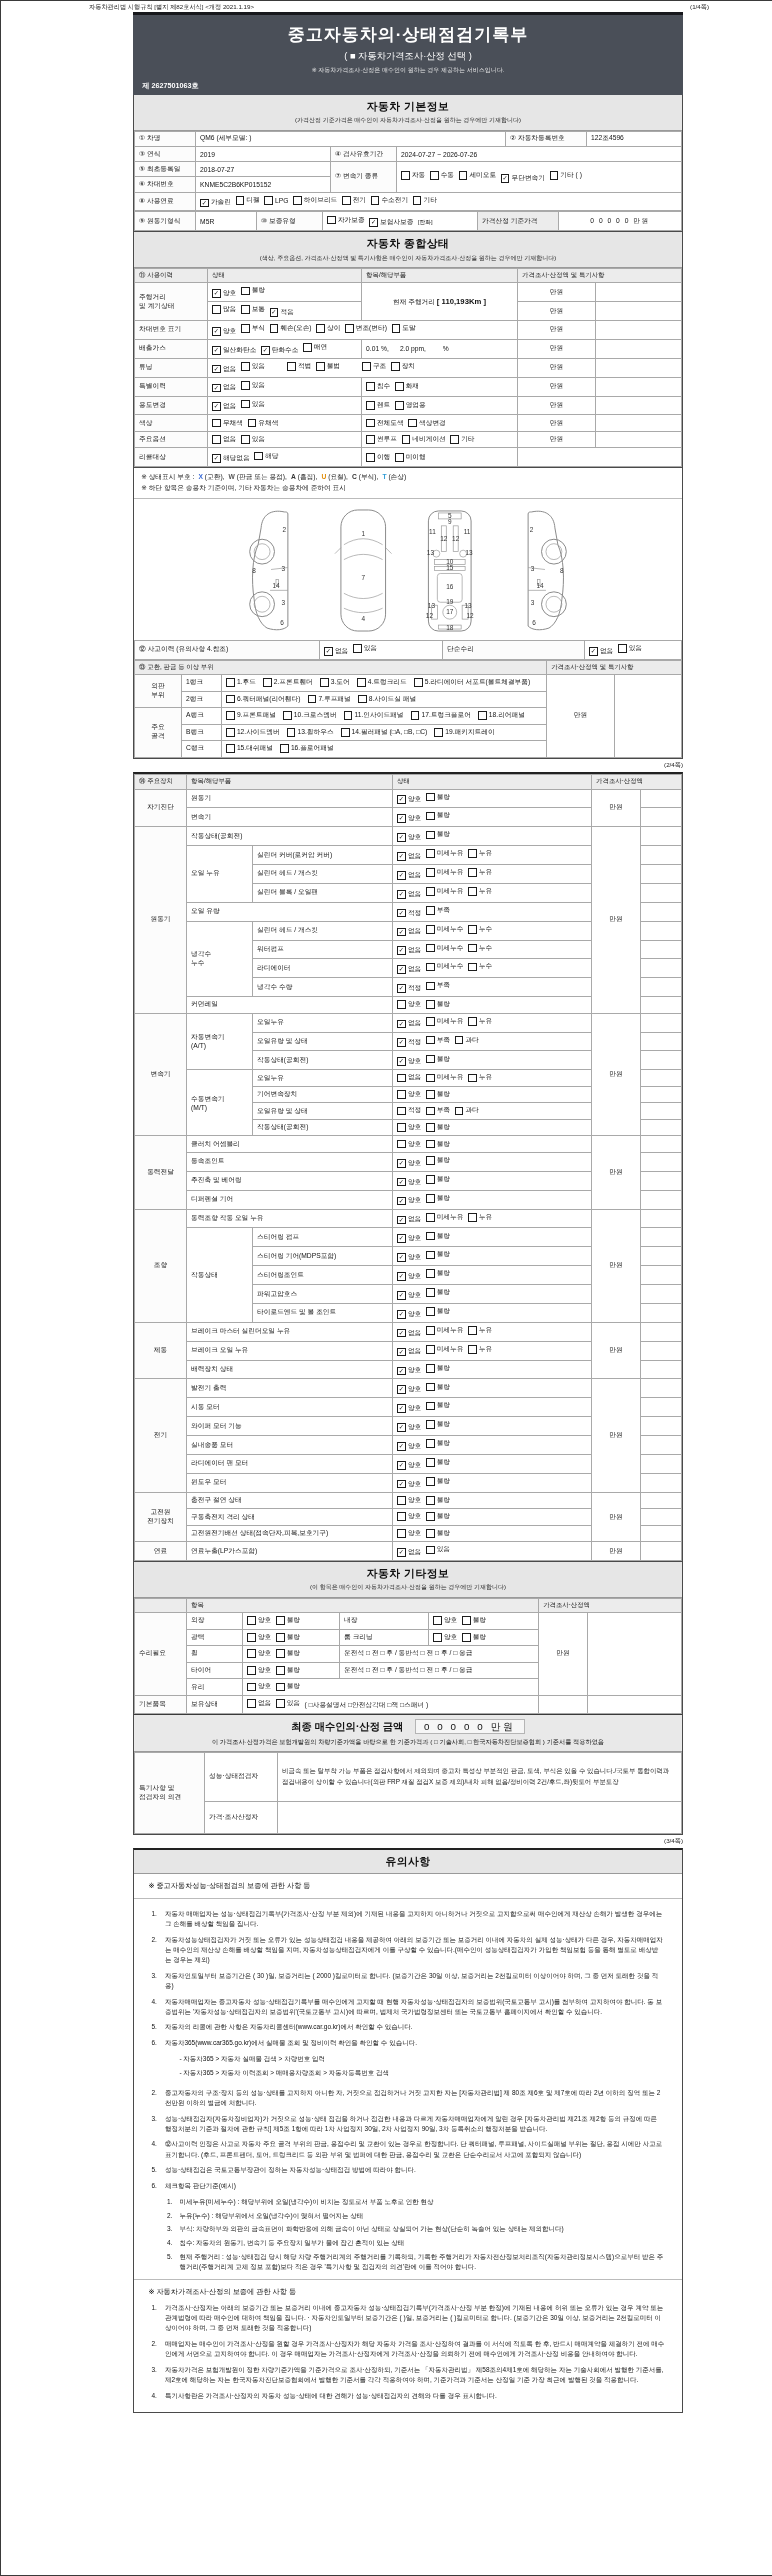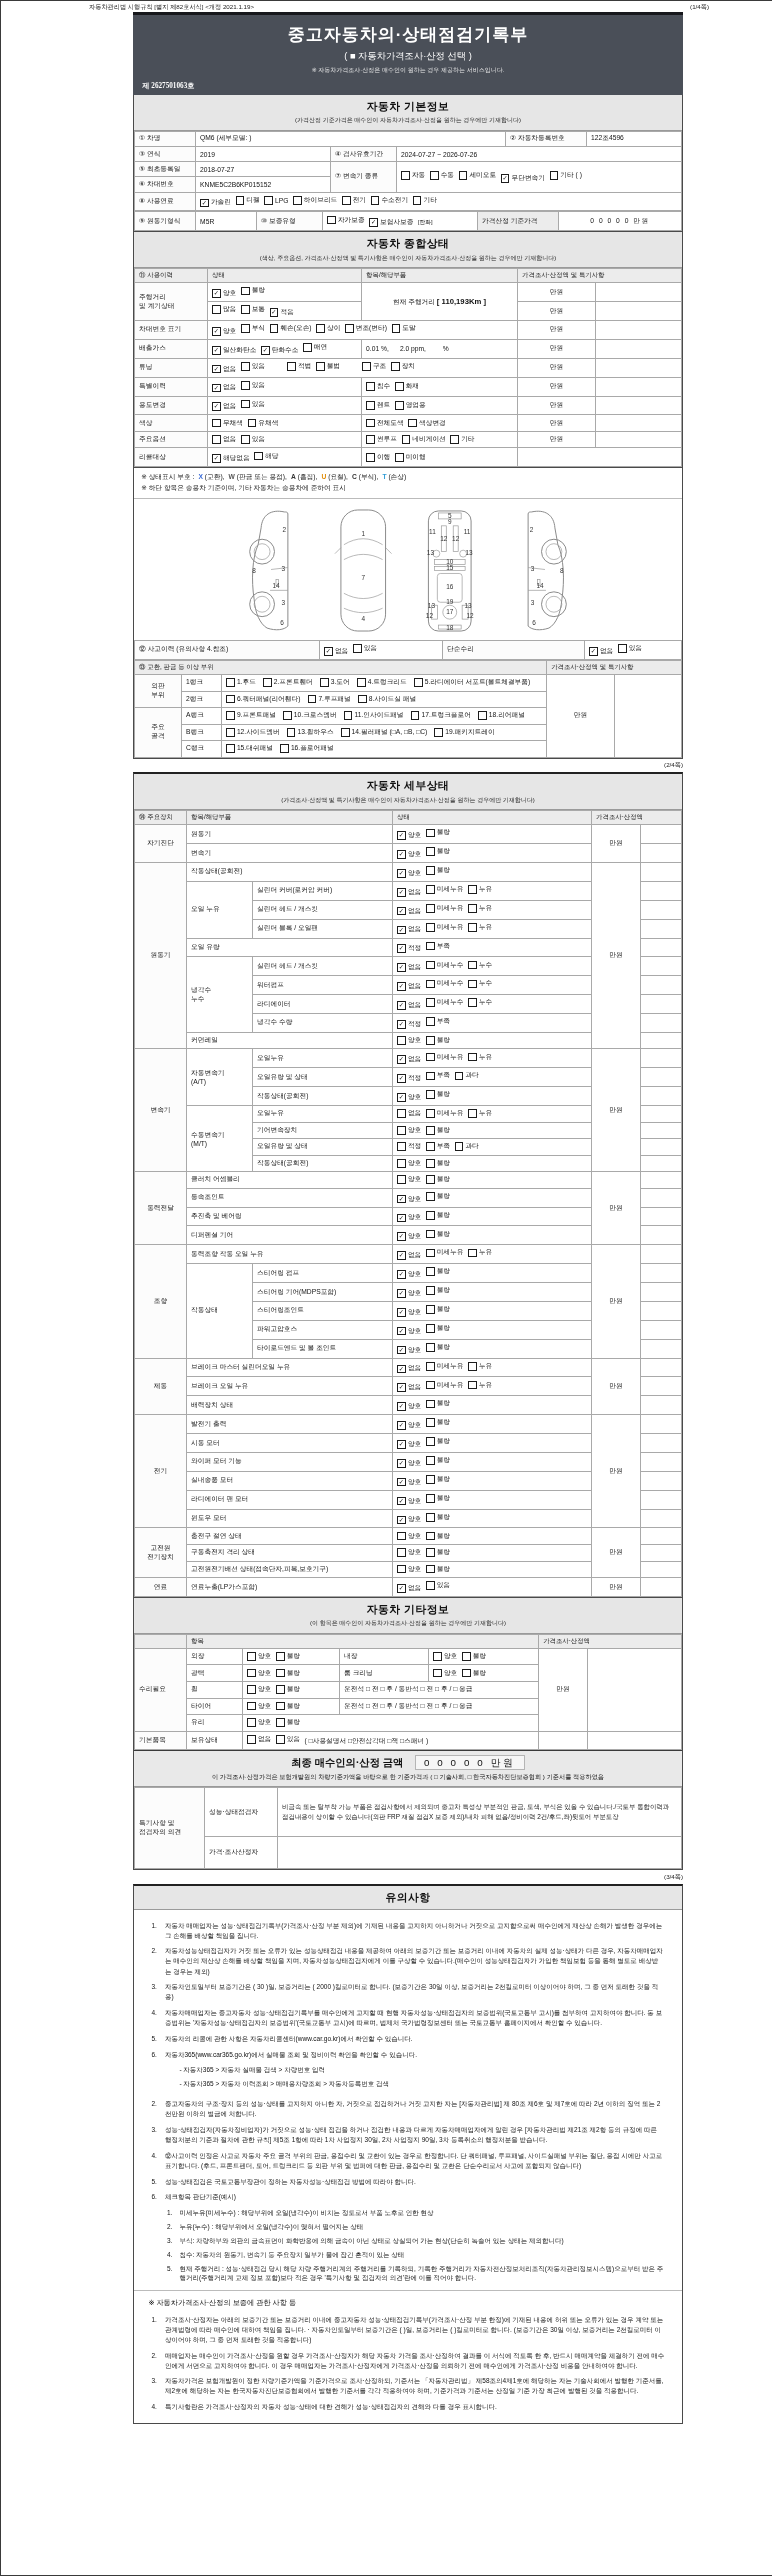--- a/index.html
+++ b/index.html
@@ -6,21 +6,21 @@
   body{width:773px;height:2576px;background:#fff;position:relative;overflow:hidden;
        font-family:"Liberation Sans","DejaVu Sans",sans-serif;color:#111;}
   .frame{position:absolute;inset:0;border:1px solid #3a3a3a;pointer-events:none;}
   .topline{position:absolute;top:3.1px;left:89px;width:620px;display:flex;justify-content:space-between;font-size:6.2px;color:#222;}
   .doc{position:absolute;left:133px;top:12.4px;width:550px;}
   
   .titleblock{background:#4a4f58;color:#fff;border-top:3.6px solid #17181c;padding:7.2px 9.3px 4.1px 9.3px;}
   .titleblock .t{font-size:17px;font-weight:bold;text-align:center;letter-spacing:1px;}
   .titleblock .s{font-size:9.3px;text-align:center;margin-top:4.1px;}
   .titleblock .n{font-size:6px;text-align:center;margin-top:3.1px;color:#e8e8e8;}
-  .titleblock .no{font-size:7.2px;font-weight:bold;margin-top:6.2px;font-family:Liberation Serif, serif;}
+  .titleblock .no{font-size:7.2px;font-weight:bold;margin-top:6.2px;}
   
   .sec{border:1px solid #4a4a4a;border-top:2.6px solid #222;background:#fff;}
   .shead{background:#e6e6e6;text-align:center;padding:4.6px 3.1px;border-bottom:0.5px solid #9a9a9a;}
   .shead .t{font-size:10.8px;font-weight:bold;letter-spacing:0.5px;}
   .shead .n{font-size:6px;margin-top:2.6px;color:#222;}
   table.frm{width:100%;border-collapse:collapse;table-layout:fixed;}
   table.frm th,table.frm td{border:0.5px solid #a9a9a9;font-size:6.7px;padding:2.6px 4.1px;font-weight:normal;text-align:left;vertical-align:middle;word-break:break-all;}
   table.frm th{background:#fcfcfc;}
   tr.colhead td,tr.colhead th{background:#ececec;font-size:6.4px;padding:2.1px 4.1px;}
   .pre{white-space:pre-line;}
@@ -608,24 +608,20 @@
                 <span class="lb">16.플로어패널</span>
               </span></td>
           </tr>
         </tbody>
     </table>
   </div>
 
   <div class="pgmark">(2/4쪽)</div>
 
   <div class="sec">
-    <div class="shead">
-      <div class="t">자동차 세부상태</div>
-      <div class="n">(가격조사·산정액 및 특기사항은 매수인이 자동차가격조사·산정을 원하는 경우에만 기재합니다)</div>
-    </div>
     <table class="frm" style="font-size:6.4px;">
       <colgroup>
           <col style="width:52px">
           <col style="width:66px">
           <col style="width:140px">
           <col style="width:199px">
           <col style="width:49px">
           <col>
         </colgroup>
       <tbody id="det-body">
@@ -1300,20 +1296,21 @@
     </tbody>
       </table>
   </div>
 
   <div class="pgmark">(3/4쪽)</div>
 
   <div class="sec">
     <div class="shead">
       <div class="t">유의사항</div>
     </div>
+    <div class="cau-sub">※ 중고자동차성능·상태점검의 보증에 관한 사항 등</div>
     <div class="cau-body">
       <div id="cau1-items">
           <div class="item">
             <span class="n">1.</span>
             <span class="x">자동차 매매업자는 성능·상태점검기록부(가격조사·산정 부분 제외)에 기재된 내용을 고지하지 아니하거나 거짓으로 고지함으로써 매수인에게 재산상 손해가 발생한 경우에는 그 손해를 배상할 책임을 집니다.</span>
           </div>
           <div class="item">
             <span class="n">2.</span>
             <span class="x">자동차성능상태점검자가 거짓 또는 오류가 있는 성능상태점검 내용을 제공하여 아래의 보증기간 또는 보증거리 이내에 자동차의 실제 성능·상태가 다른 경우, 자동차매매업자는 매수인의 재산상 손해를 배상할 책임을 지며, 자동차성능상태점검자에게 이를 구상할 수 있습니다.(매수인이 성능상태점검자가 가입한 책임보험 등을 통해 별도로 배상받는 경우는 제외)</span>
           </div>

